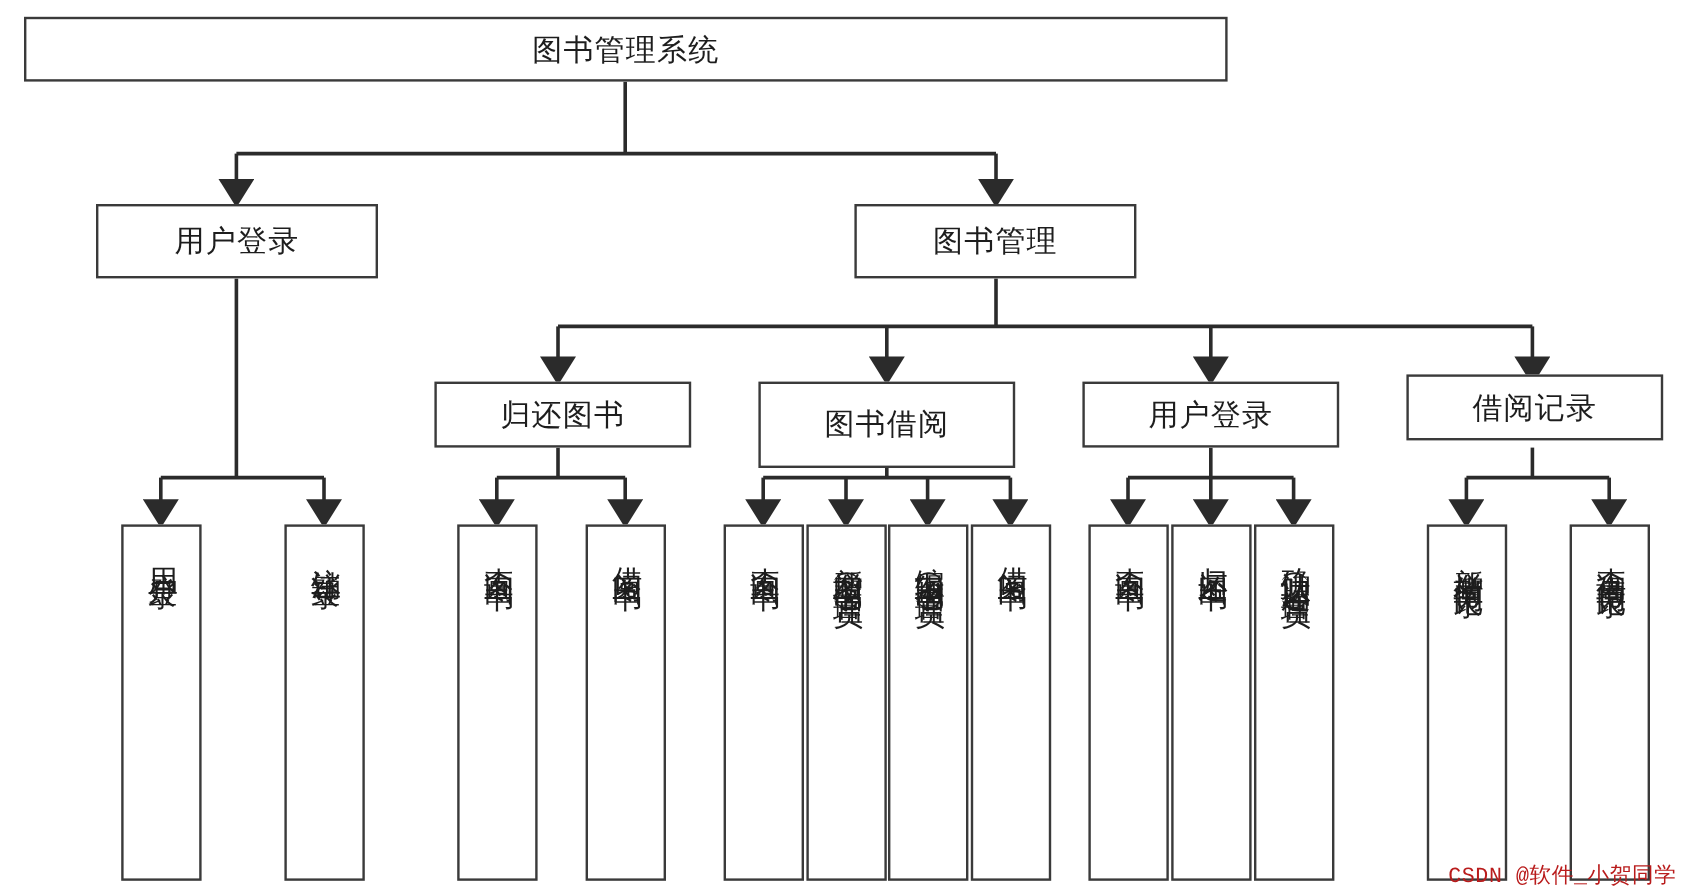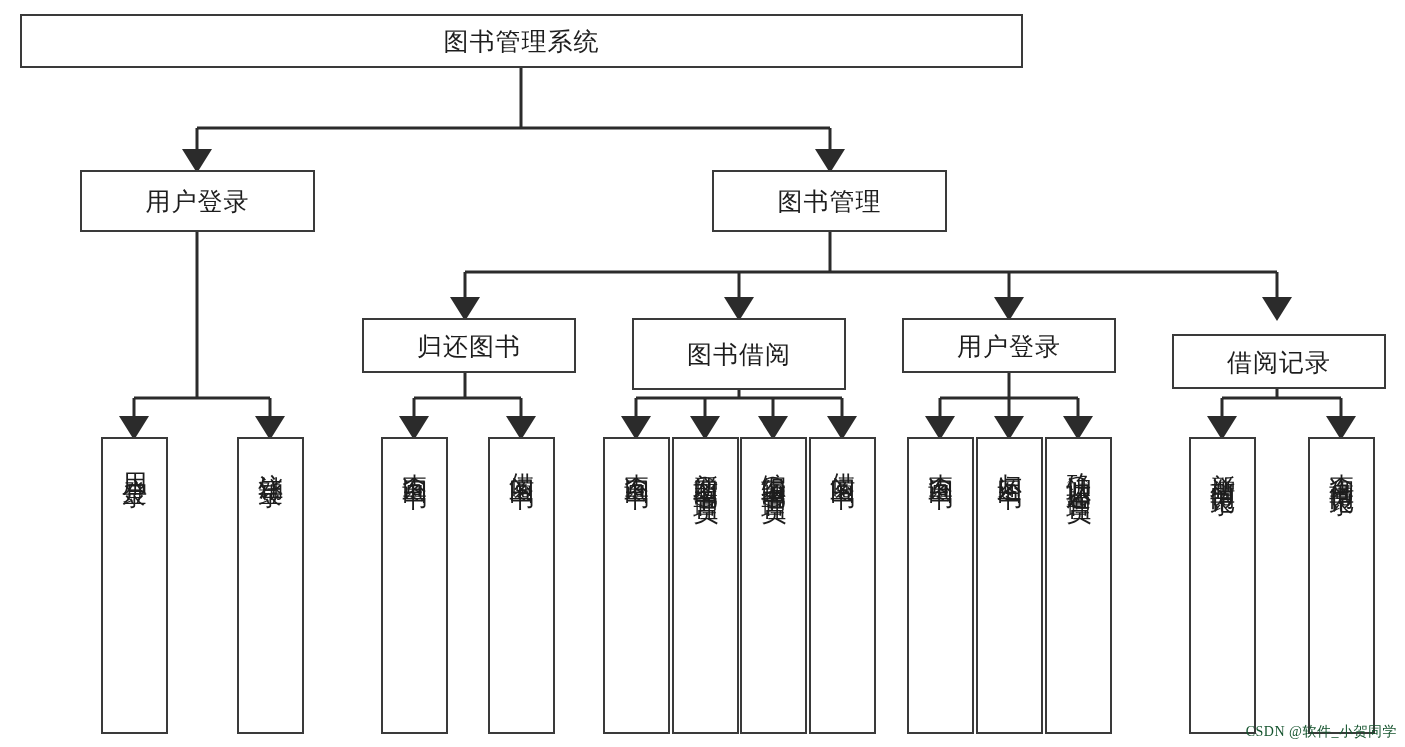--- a/index.html
+++ b/index.html
@@ -58,25 +58,25 @@
     line-height: 1.18;
     letter-spacing: 4px;
     text-align: left;
     white-space: nowrap;
     color: #1d1d1d;
   }
   .watermark {
     position: absolute;
     right: 8px;
     bottom: 6px;
-    font-size: 14px;
-    color: #14532d;
+    font-size: 18px;
+    color: #b91c1c;
     letter-spacing: 0.5px;
     white-space: nowrap;
-    font-family: Liberation Serif, serif;
+    font-family: Liberation Mono, monospace;
   }
 </style>
 </head>
 <body>
 
 <div id="canvas">
 
   <svg class="edges" viewBox="0 0 1405 747" xmlns="http://www.w3.org/2000/svg">
     <defs>
       <marker id="arrow" markerWidth="10" markerHeight="10" refX="3" refY="5" orient="auto" markerUnits="strokeWidth">
@@ -140,21 +140,21 @@
 
   <div class="node node-h" style="left:362px; top:318px; width:214px; height:55px;">
     <span>归还图书</span>
   </div>
   <div class="node node-h" style="left:632px; top:318px; width:214px; height:72px;">
     <span>图书借阅</span>
   </div>
   <div class="node node-h" style="left:902px; top:318px; width:214px; height:55px;">
     <span>用户登录</span>
   </div>
-  <div class="node node-h" style="left:1172px; top:334px; width:214px; height:55px;">
+  <div class="node node-h" style="left:1172px; top:312px; width:214px; height:55px;">
     <span>借阅记录</span>
   </div>
 
   <div class="node node-leaf" style="left:101px; top:437px; width:67px; height:297px;">
     <span class="vtext">用户登录</span>
   </div>
   <div class="node node-leaf" style="left:237px; top:437px; width:67px; height:297px;">
     <span class="vtext">注销登录</span>
   </div>
 

